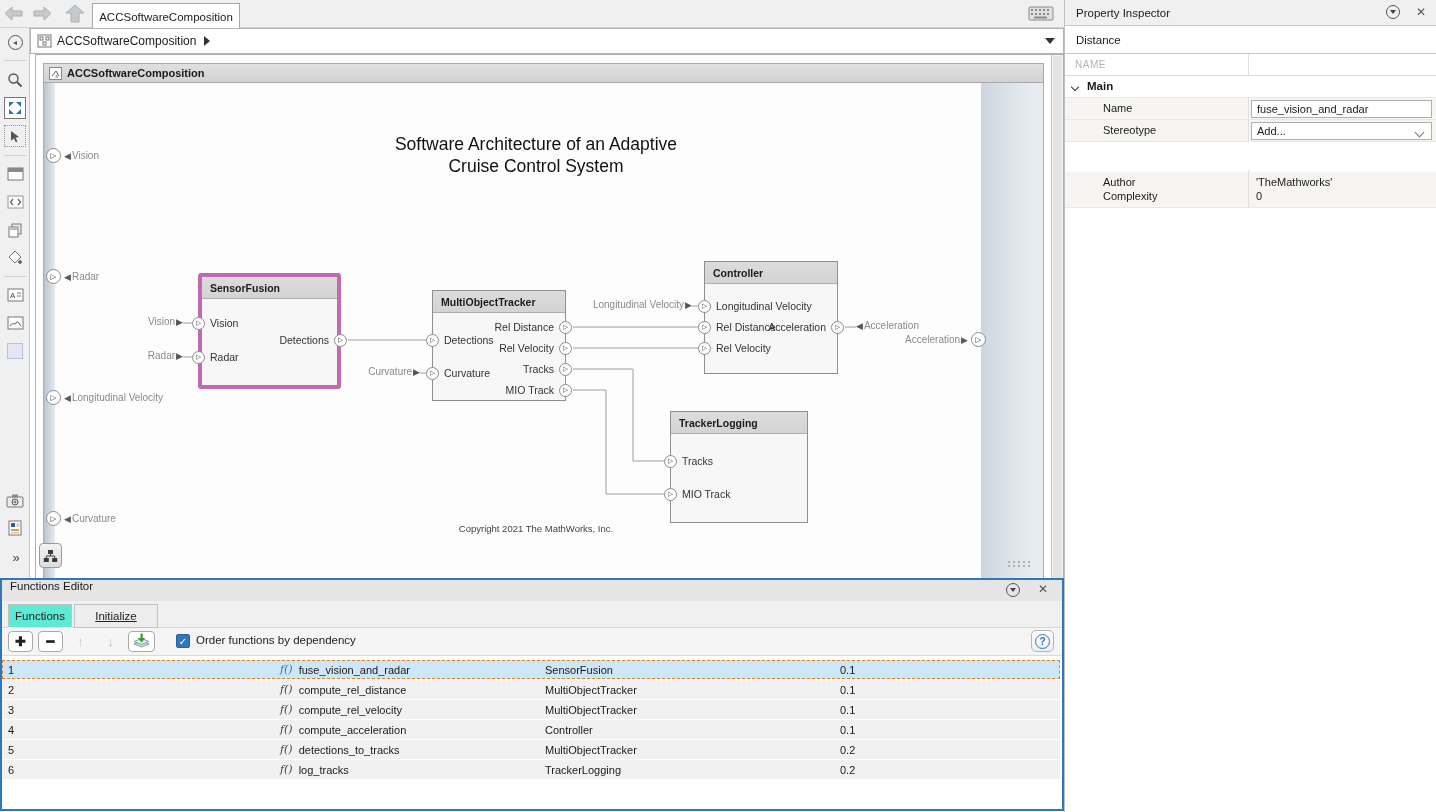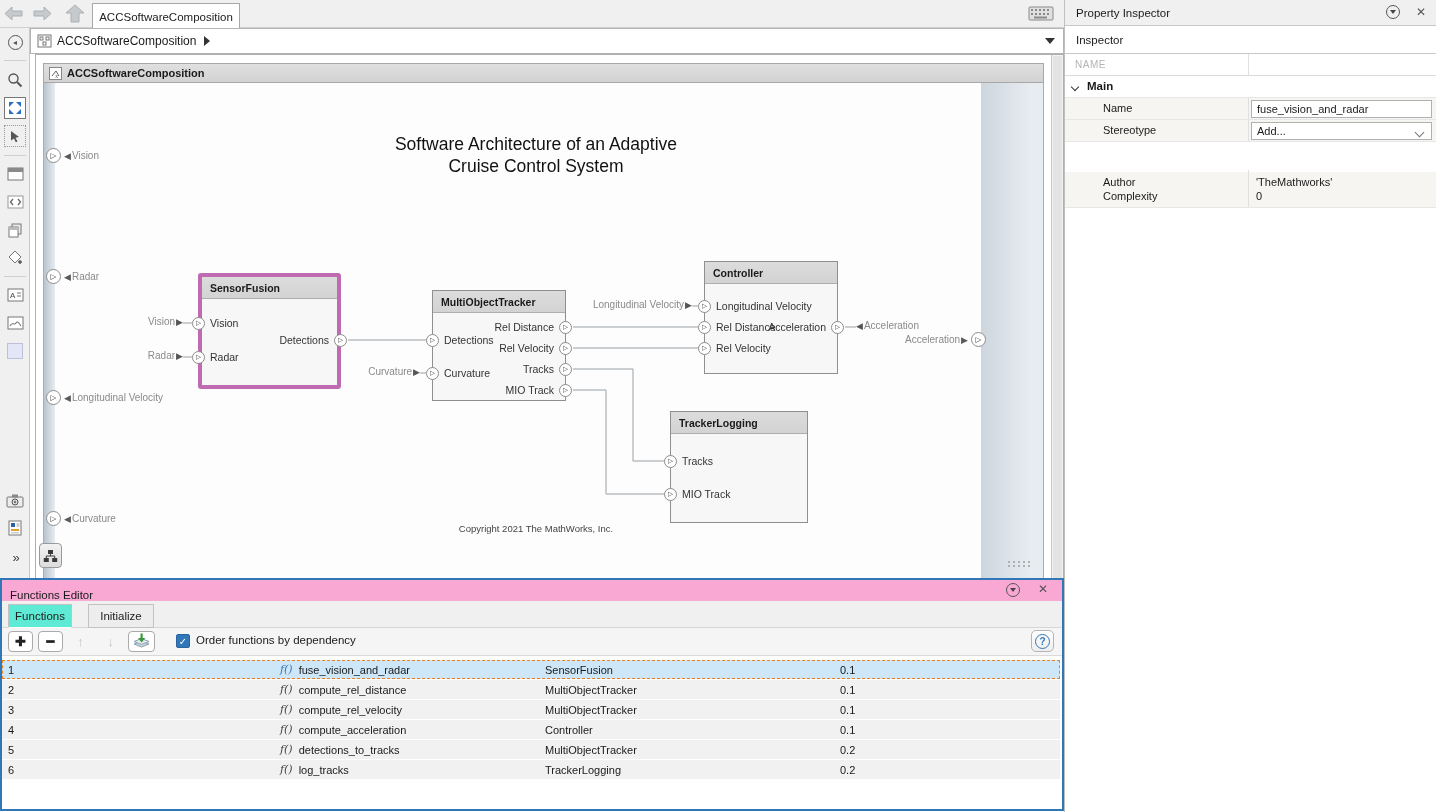--- a/index.html
+++ b/index.html
@@ -73,21 +73,21 @@
   .sig.r { text-align:right; }
   .sig.r::after { content:"▶"; color:#555; font-size:9px; margin-left:1px; }
   .sig.l::before { content:"◀"; color:#555; font-size:9px; margin-right:1px; }
 
   .hier-btn { position:absolute; left:3px; top:488px; width:23px; height:25px; background:linear-gradient(#f2f2f2,#ddd); border:1px solid #9a9a9a; border-radius:4px; display:flex; align-items:center; justify-content:center; }
   .grip { position:absolute; left:972px; top:506px; width:26px; height:3px; color:#b5b5b5; }
   .grip i { position:absolute; top:0; width:2px; height:2px; background:#b0b0b0; box-shadow:5px 0 #b0b0b0, 10px 0 #b0b0b0, 15px 0 #b0b0b0, 20px 0 #b0b0b0, 0 4px #b0b0b0, 5px 4px #b0b0b0, 10px 4px #b0b0b0, 15px 4px #b0b0b0, 20px 4px #b0b0b0; }
 
   
   .fpanel { left:0; top:578px; width:1064px; height:233px; background:#fff; border:2px solid #3077b7; }
-  .fp-title { position:absolute; left:0; top:0; width:100%; height:21px; background:#f9a8d4; display:flex; align-items:flex-end; padding-left:8px; font-size:11.5px; color:#1a1a1a; }
+  .fp-title { position:absolute; left:0; top:0; width:100%; height:21px; background:#e5e5e5; display:flex; align-items:flex-start; padding-left:8px; font-size:11.5px; color:#1a1a1a; }
   .panel-menu { width:14px; height:14px; border:1px solid #555; border-radius:50%; display:flex; align-items:center; justify-content:center; }
   .panel-menu i { width:0; height:0; border-left:3.5px solid transparent; border-right:3.5px solid transparent; border-top:4.5px solid #444; }
   .close-x { font-size:12px; color:#555; }
   .fp-tabs { position:absolute; left:0; top:21px; width:100%; height:27px; background:#f0f0f0; border-bottom:1px solid #d6d6d6; }
   .ftab { position:absolute; top:3px; height:24px; display:flex; align-items:center; justify-content:center; font-size:11.5px; border:1px solid #c2c2c2; }
   .ftab.active { background:#5eead4; border-bottom:1px solid #fff; }
   .ftab.inactive { background:#ededed; }
   .fp-toolbar { position:absolute; left:0; top:48px; width:100%; height:28px; background:#f5f5f5; border-bottom:1px solid #dadada; }
   .tbtn { position:absolute; top:3px; width:25px; height:21px; background:#fff; border:1px solid #aaa; border-radius:4px; display:flex; align-items:center; justify-content:center; font-weight:bold; color:#222; font-size:13px; }
   .tbtn.disabled { background:transparent; border-color:transparent; color:#c0c0c0; font-weight:normal; }
@@ -439,21 +439,21 @@
       <span>Functions Editor</span>
       <span style="position:absolute; right:42px; top:3px;" class="panel-menu">
           <i></i>
         </span>
       <span style="position:absolute; right:14px; top:2px;" class="close-x">✕</span>
     </div>
     <div class="fp-tabs">
       <div class="ftab active" style="left:6px; width:64px;">
           <span>Functions</span>
         </div>
-      <div class="ftab inactive" style="left:86px; width:66px;">
+      <div class="ftab inactive" style="left:72px; width:84px;text-decoration:underline;">
           <span>Initialize</span>
         </div>
     </div>
     <div class="fp-toolbar">
       <div class="tbtn" style="left:6px;">✚</div>
       <div class="tbtn" style="left:36px;">━</div>
       <div class="tbtn disabled" style="left:66px;">↑</div>
       <div class="tbtn disabled" style="left:96px;">↓</div>
       <div class="tbtn iconb" style="left:126px; width:27px;">
         <svg width="19" height="17">
@@ -531,21 +531,21 @@
 
   <div class="abs pipanel">
     <div class="pi-header">
       <span>Property Inspector</span>
       <span style="position:absolute; right:36px; top:5px;" class="panel-menu">
           <i></i>
         </span>
       <span style="position:absolute; right:10px; top:5px;" class="close-x">✕</span>
     </div>
     <div class="pi-objbar">
-      <span>Inspector</span>
+      <span>Distance</span>
     </div>
     <div class="pi-colhdr">
       <span style="position:absolute; left:10px; top:5px;">NAME</span>
       <span class="pi-vdivider"></span>
       <span style="position:absolute; left:191px; top:5px;margin-top:43px;">VALUE</span>
     </div>
 
     <div class="pi-row" style="top:76px;">
       <span class="pi-chev"></span>
       <span class="pi-glabel">Main</span>

